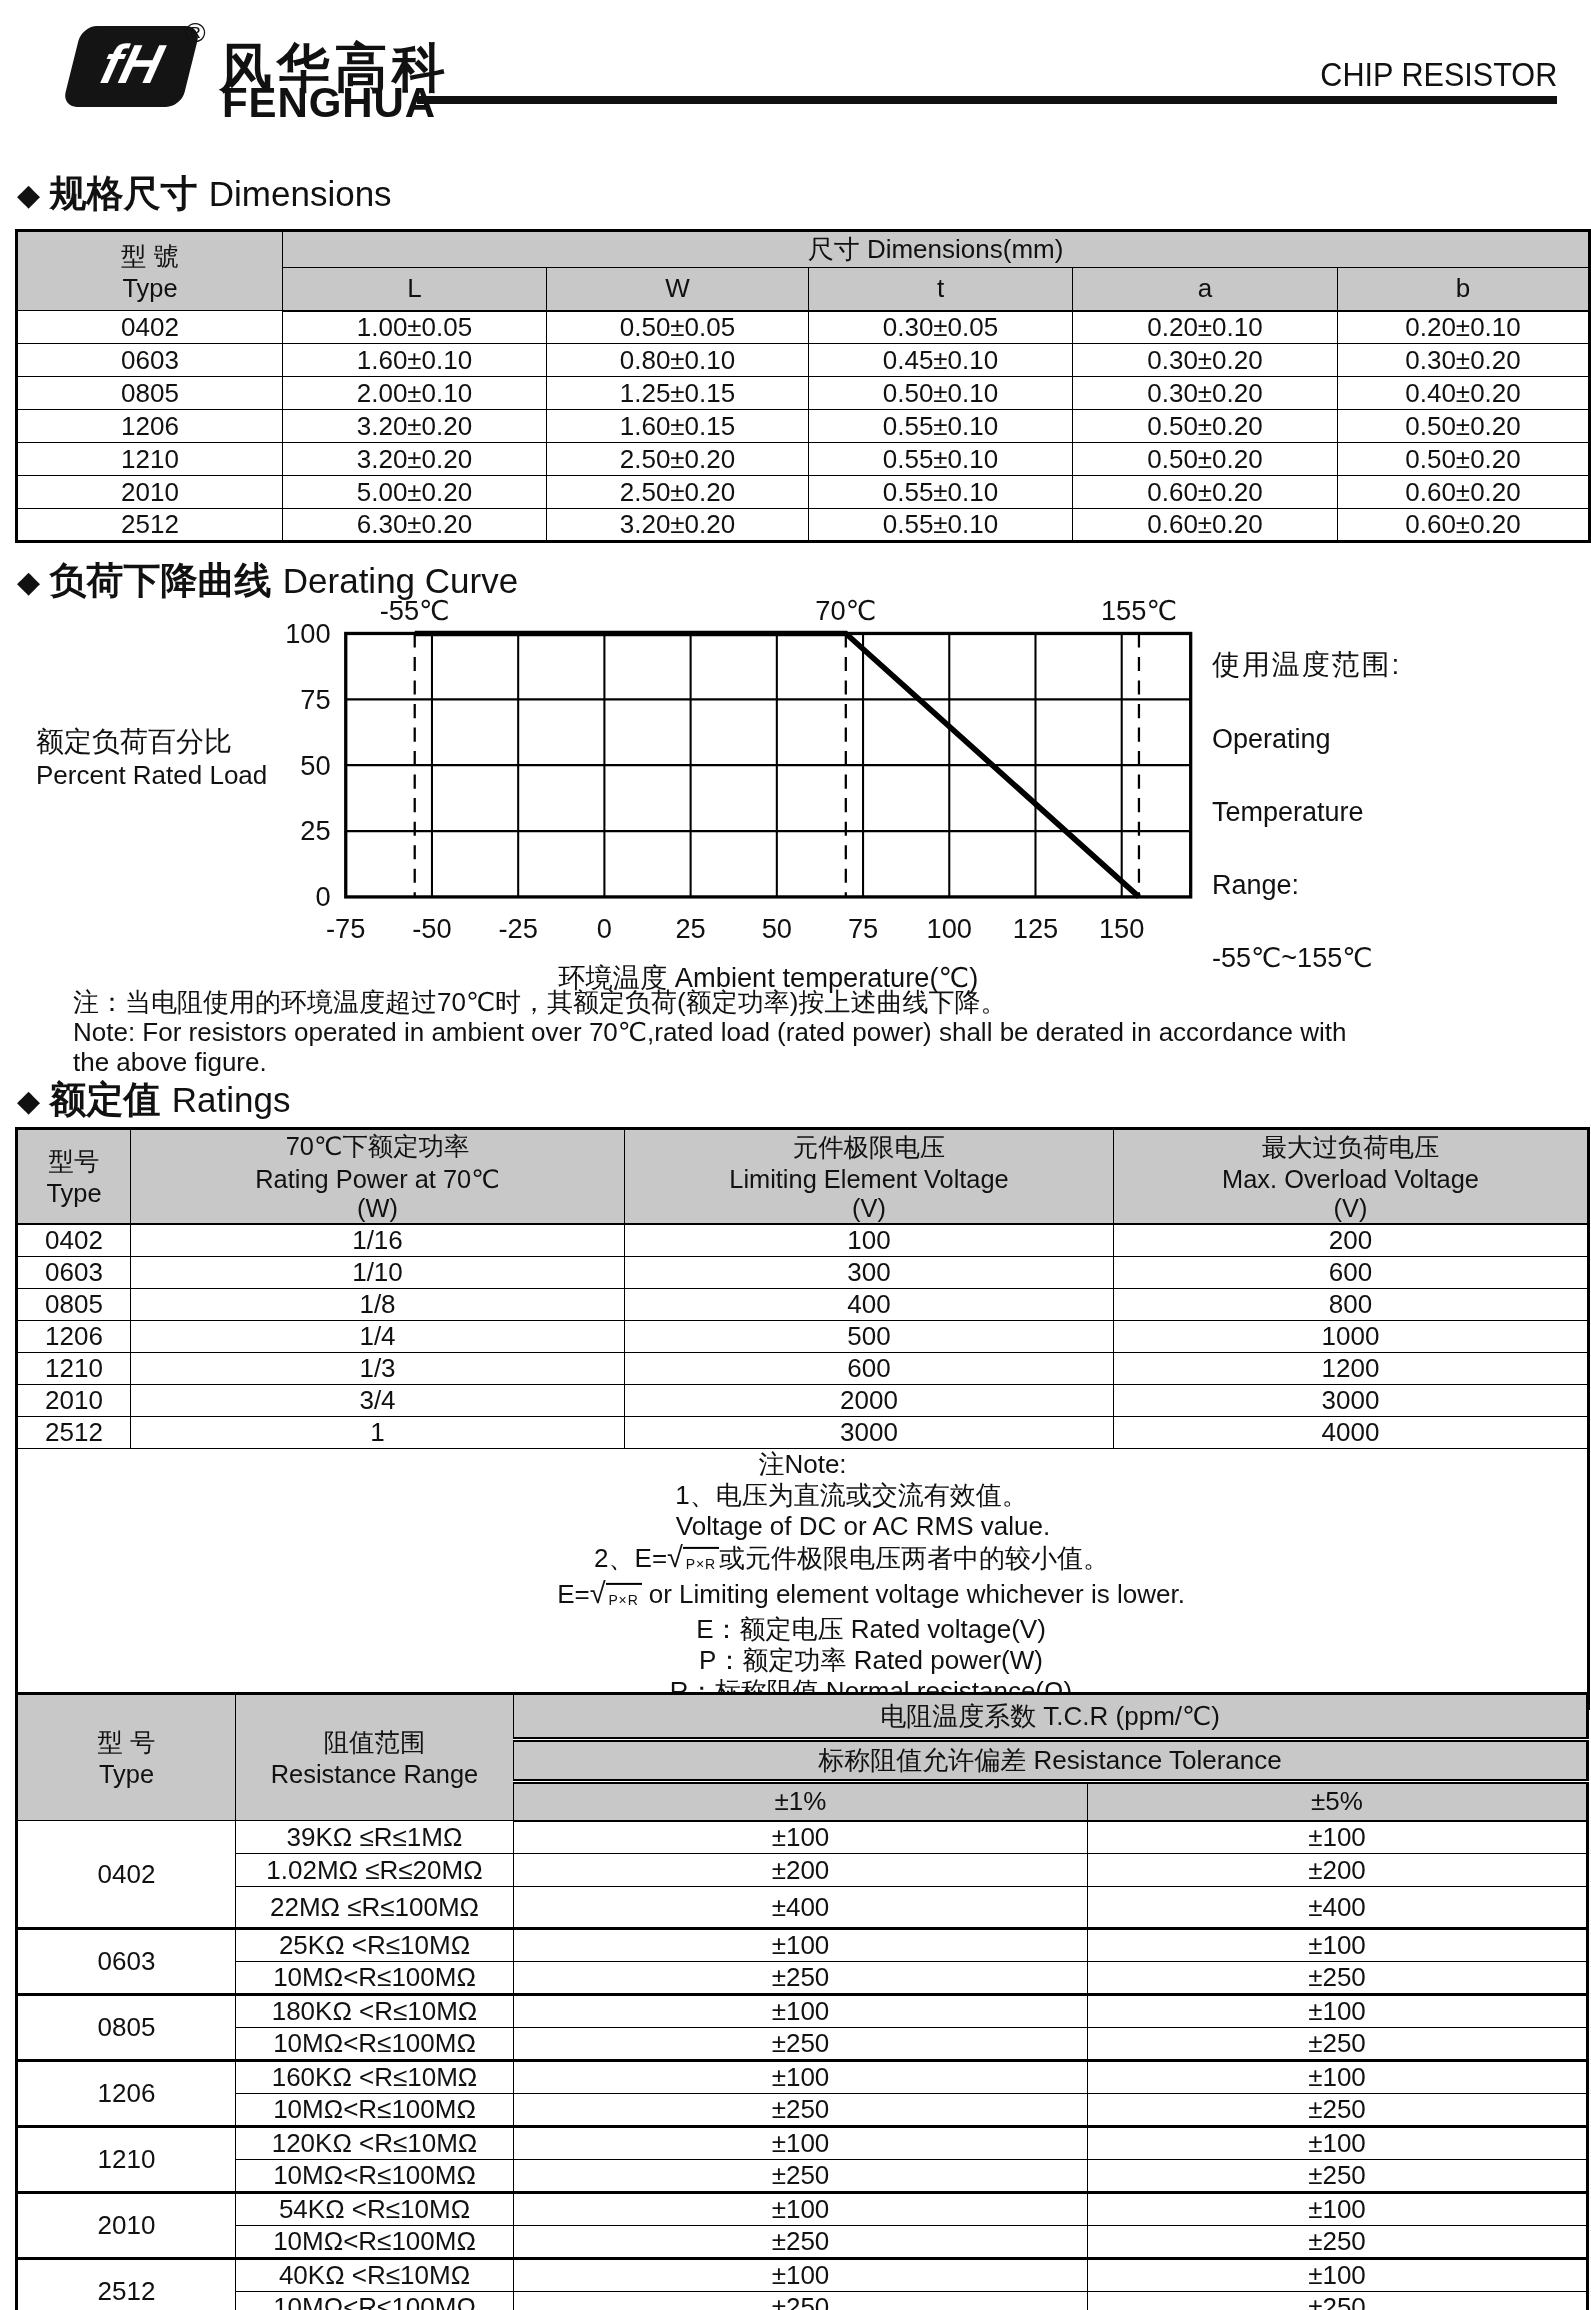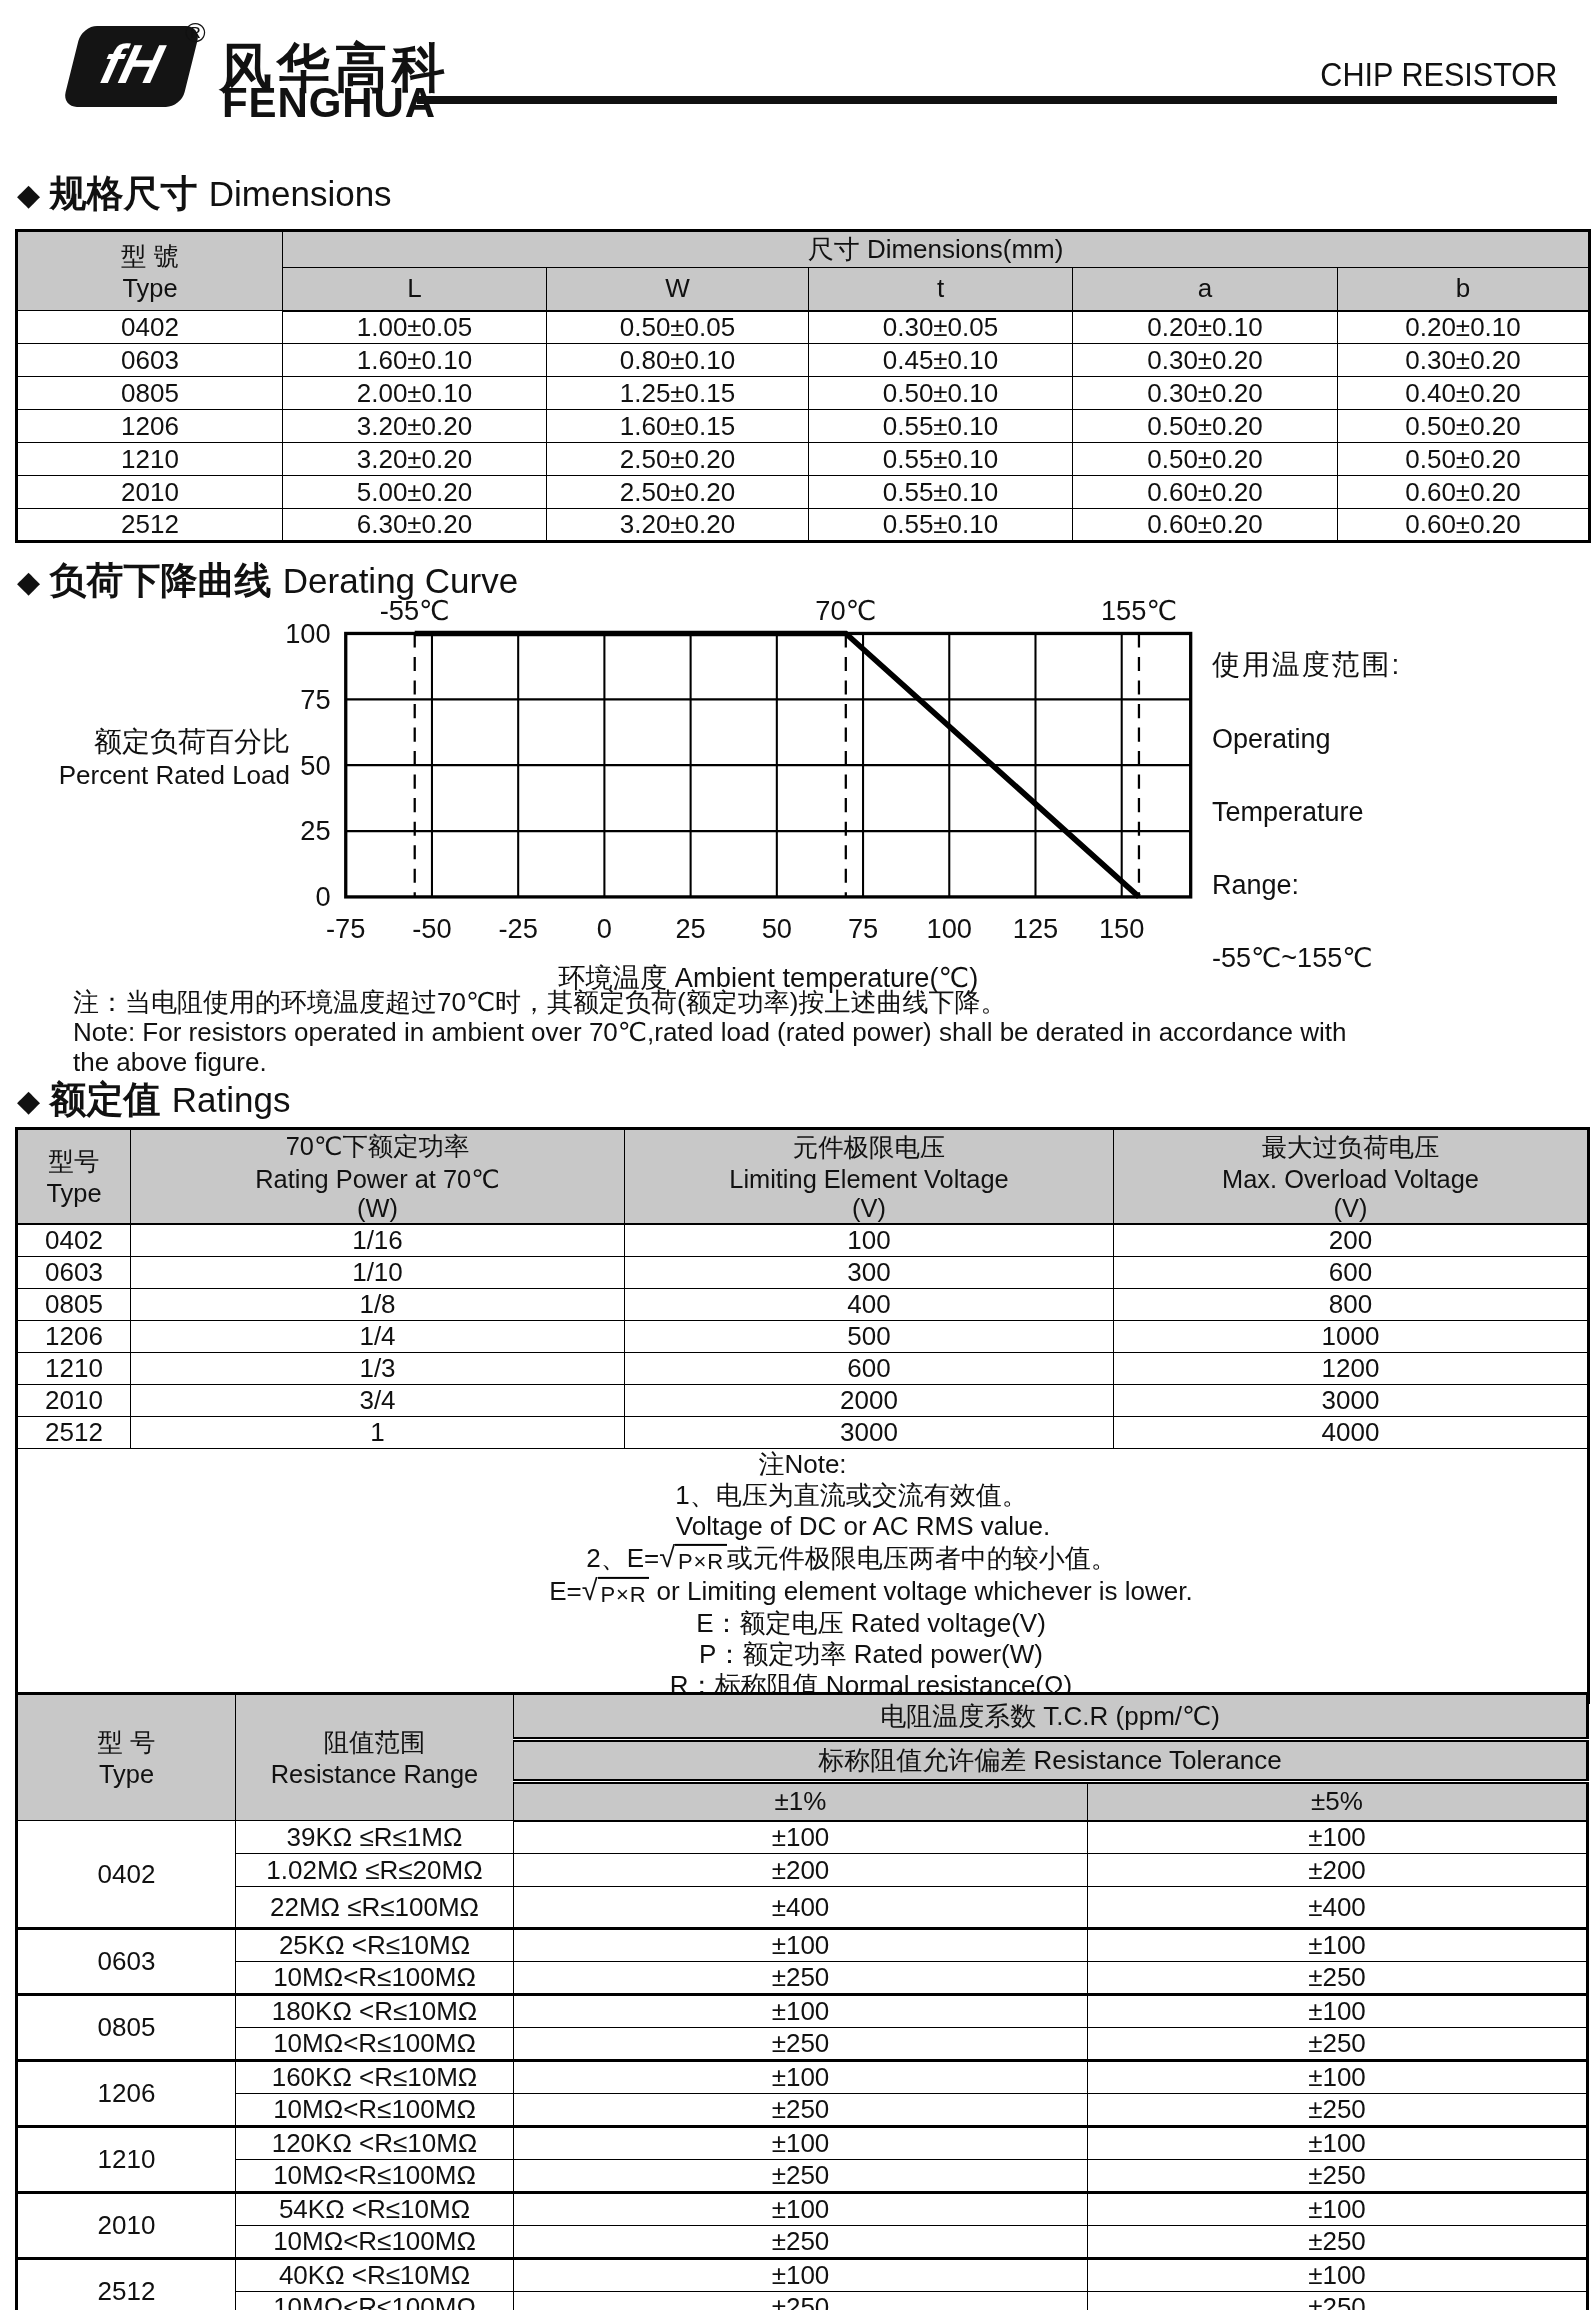--- a/index.html
+++ b/index.html
@@ -29,27 +29,27 @@
   table.doc thead tr:last-child th{border-bottom:2.8px solid #000;}
   .hdr-cn{font-size:25.4px;}
   .hdr-en{font-size:25.4px;}
   tr.g > td{border-top:3.8px solid #000;}
   th.dbl{border-top:5.6px double #000 !important;}
   
   td.noterow{vertical-align:top;text-align:left;padding:5.6px 0 0 13px;}
   .n-line{line-height:31px;font-size:26px;white-space:nowrap;}
   .ind1{margin-left:98px;} .ind2{margin-left:121px;} .ind3{margin-left:137px;}
   .sqrt-rad{font-size:29px;}
-  .sqrt-bar{display:inline-block;border-top:2.8px solid #000;padding:0 2.8px;font-size:22px;letter-spacing:0.9px;transform:translateY(1.9px);}
+  .sqrt-bar{display:inline-block;border-top:2.8px solid #000;padding:0 2.8px;font-size:14px;letter-spacing:0.9px;transform:translateY(1.9px);}
   
   #chart-svg{position:absolute;left:0;top:593px;}
   #chart-svg text{fill:#111;font-family:"Liberation Sans","DejaVu Sans",sans-serif;}
   #chart-svg .tick{font-size:29px;}
   #chart-svg .axis-label{font-size:29px;}
-  .ylab-block{position:absolute;left:36px;top:725px;width:254px;text-align:right;}
+  .ylab-block{position:absolute;left:36px;top:725px;width:254px;text-align:left;}
   .ylab-cn{font-size:28px;line-height:34px;}
   .ylab-en{font-size:26px;line-height:32px;}
   .side-note{position:absolute;left:1212px;top:646px;}
   .side-note .sn-cn{font-size:28px;line-height:38px;letter-spacing:1.9px;}
   .side-note .sn-en{font-size:27px;line-height:35px;margin-top:38px;}
   .chart-note{position:absolute;left:73px;font-size:26px;line-height:30px;white-space:nowrap;}
 </style>
 </head>
 <body>
 

